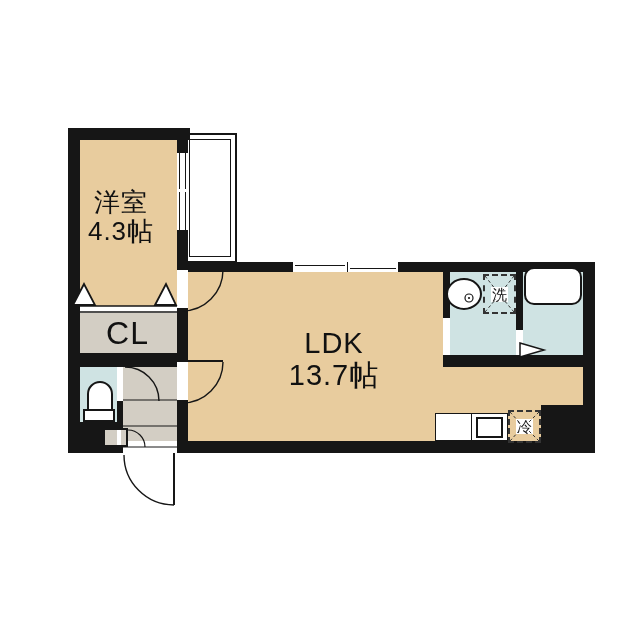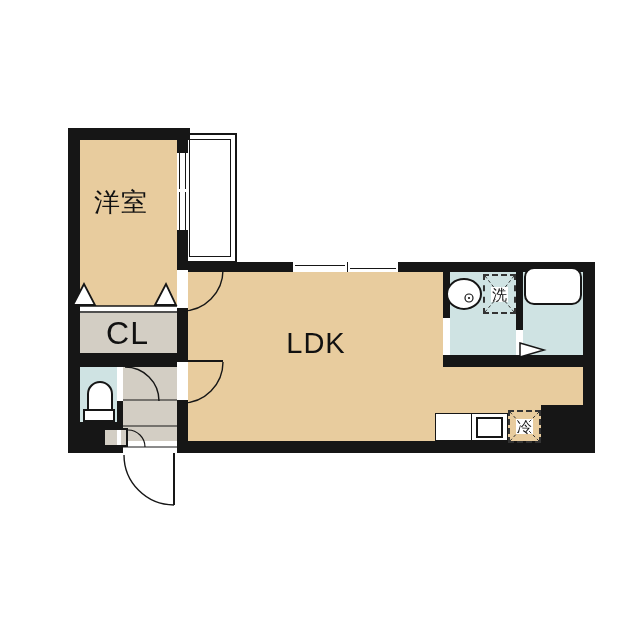--- a/index.html
+++ b/index.html
@@ -125,21 +125,23 @@
     <line x1="514" y1="312" x2="503" y2="299" stroke="#333" stroke-width="1" stroke-dasharray="3,2.5"></line>
 
     <line x1="510" y1="412" x2="519" y2="422" stroke="#333" stroke-width="1" stroke-dasharray="3,2.5"></line>
     <line x1="539" y1="412" x2="529" y2="422" stroke="#333" stroke-width="1" stroke-dasharray="3,2.5"></line>
     <line x1="510" y1="441" x2="519" y2="431" stroke="#333" stroke-width="1" stroke-dasharray="3,2.5"></line>
     <line x1="539" y1="441" x2="529" y2="431" stroke="#333" stroke-width="1" stroke-dasharray="3,2.5"></line>
   </svg>
 
   <div class="roomlabel" style="left:68px;top:188px;width:106px;font-size:26px">
     <div>洋室</div>
+    <div>4.3帖</div>
   </div>
   <div class="roomlabel" style="left:95px;top:316px;width:65px;font-size:32px">
     <div>CL</div>
   </div>
-  <div class="roomlabel" style="left:230px;top:327px;width:172px;font-size:29px">
+  <div class="roomlabel" style="left:248px;top:327px;width:172px;font-size:29px">
     <div>LDK</div>
+    <div>13.7帖</div>
   </div>
 
 </div>
 
 </body></html>

